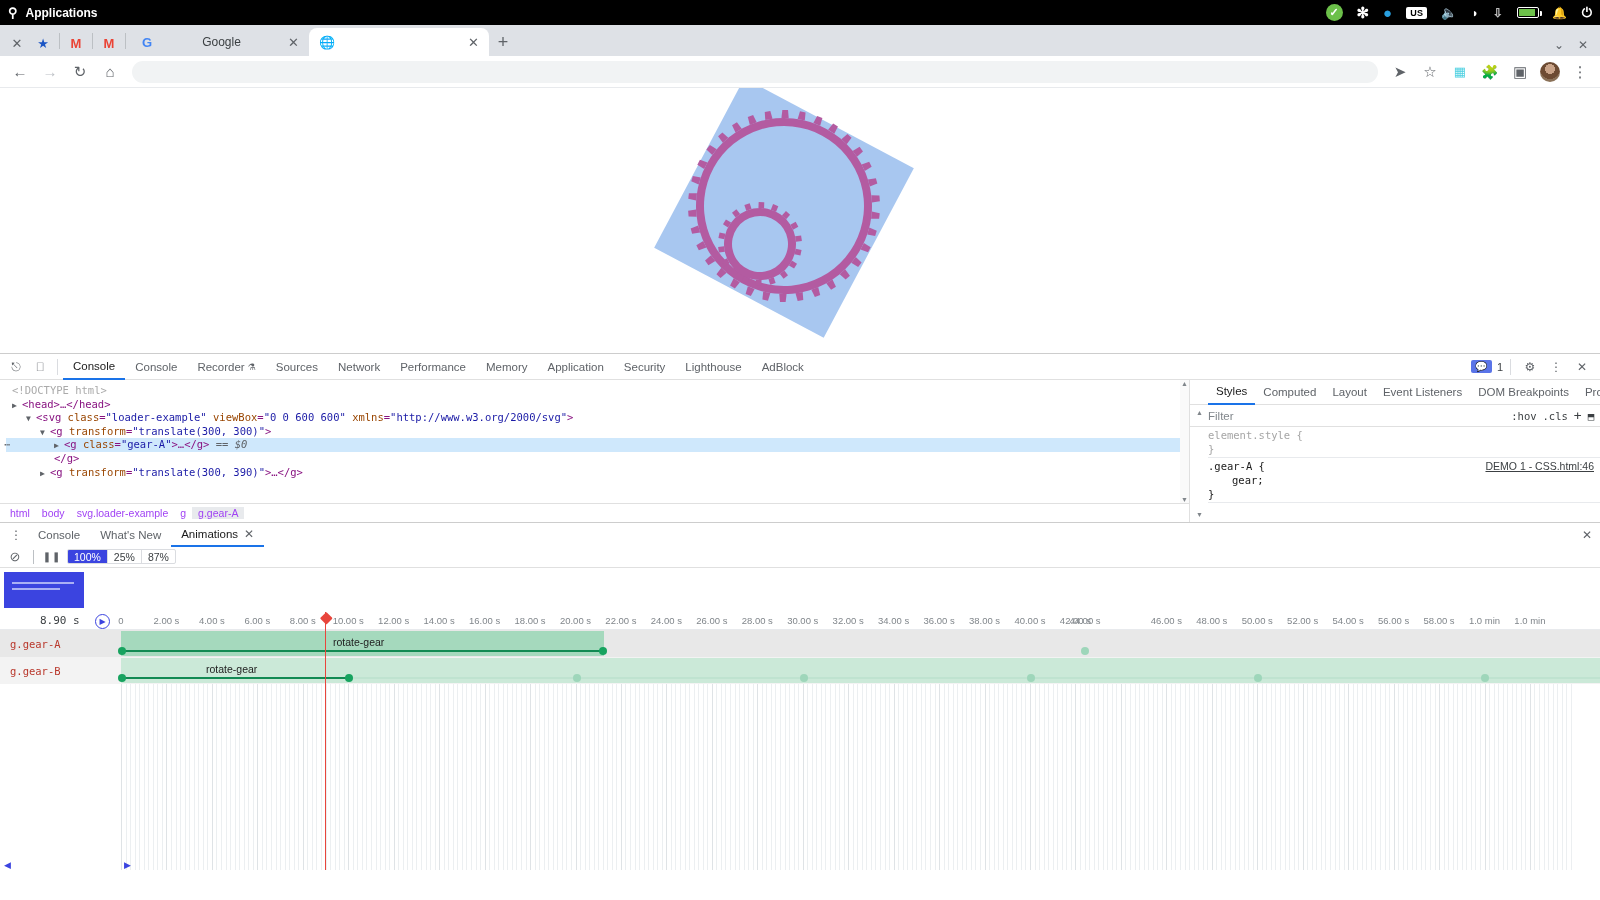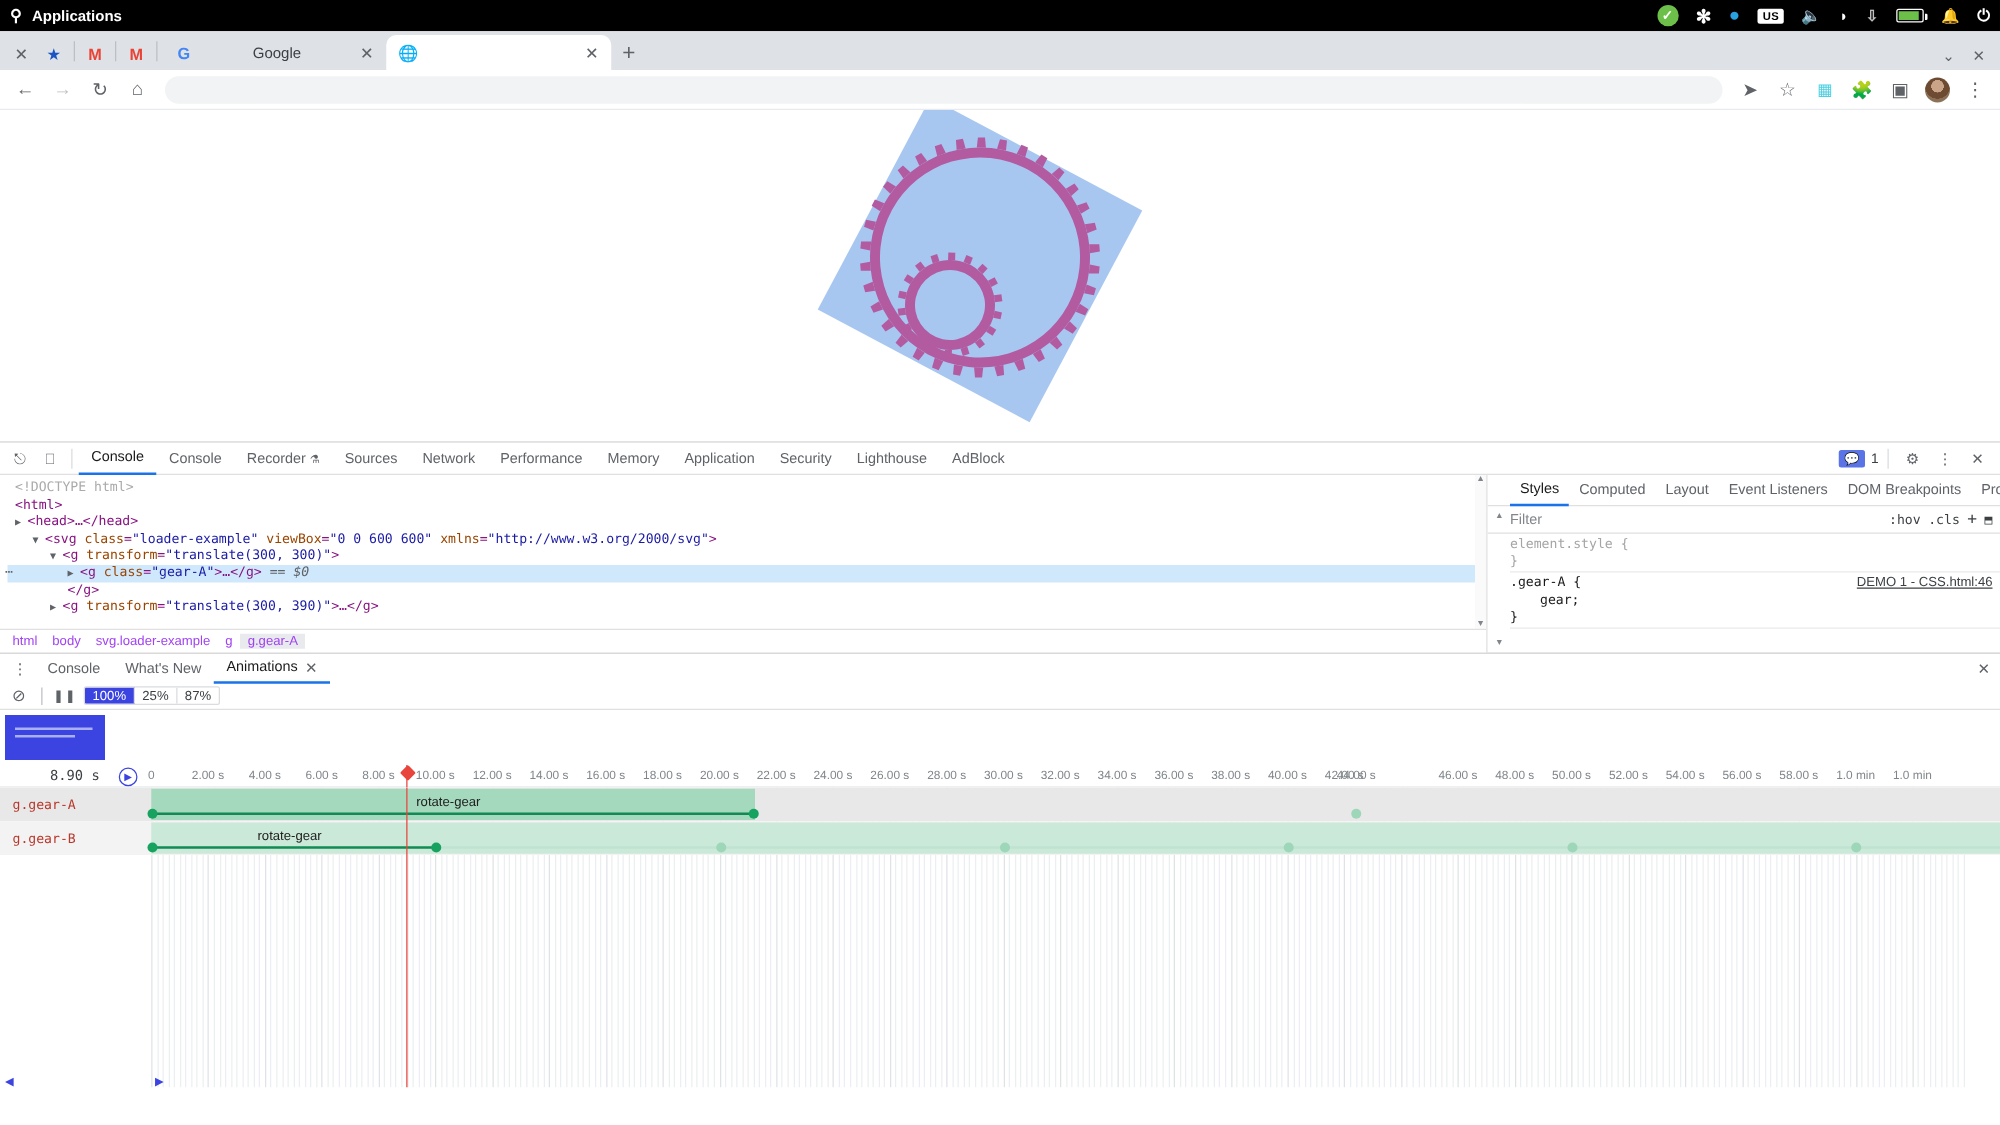--- a/index.html
+++ b/index.html
@@ -354,23 +354,20 @@
       <span class="dt-icobtn">✕</span>
     </div>
   </div>
 
   <div id="dt-body">
 
     <div id="dom-pane">
       <div id="dom-tree">
         <div class="node" style="padding-left:6px;">
           <span class="cmt">&lt;!DOCTYPE html&gt;</span>
-        </div>
-        <div class="node" style="padding-left:6px;">
-          <span class="tag">&lt;html&gt;</span>
         </div>
         <div class="node" style="padding-left:6px;">
           <span class="tri">▶</span><span class="tag">&lt;head&gt;…&lt;/head&gt;</span>
         </div>
         <div class="node" style="padding-left:20px;">
           <span class="tri">▼</span><span class="tag">&lt;svg </span><span class="attr">class</span><span class="tag">=</span><span class="val">"loader-example"</span><span class="tag"> </span><span class="attr">viewBox</span><span class="tag">=</span><span class="val">"0 0 600 600"</span><span class="tag"> </span><span class="attr">xmlns</span><span class="tag">=</span><span class="val">"http://www.w3.org/2000/svg"</span><span class="tag">&gt;</span>
         </div>
         <div class="node" style="padding-left:34px;">
           <span class="tri">▼</span><span class="tag">&lt;g </span><span class="attr">transform</span><span class="tag">=</span><span class="val">"translate(300, 300)"</span><span class="tag">&gt;</span>
         </div>

